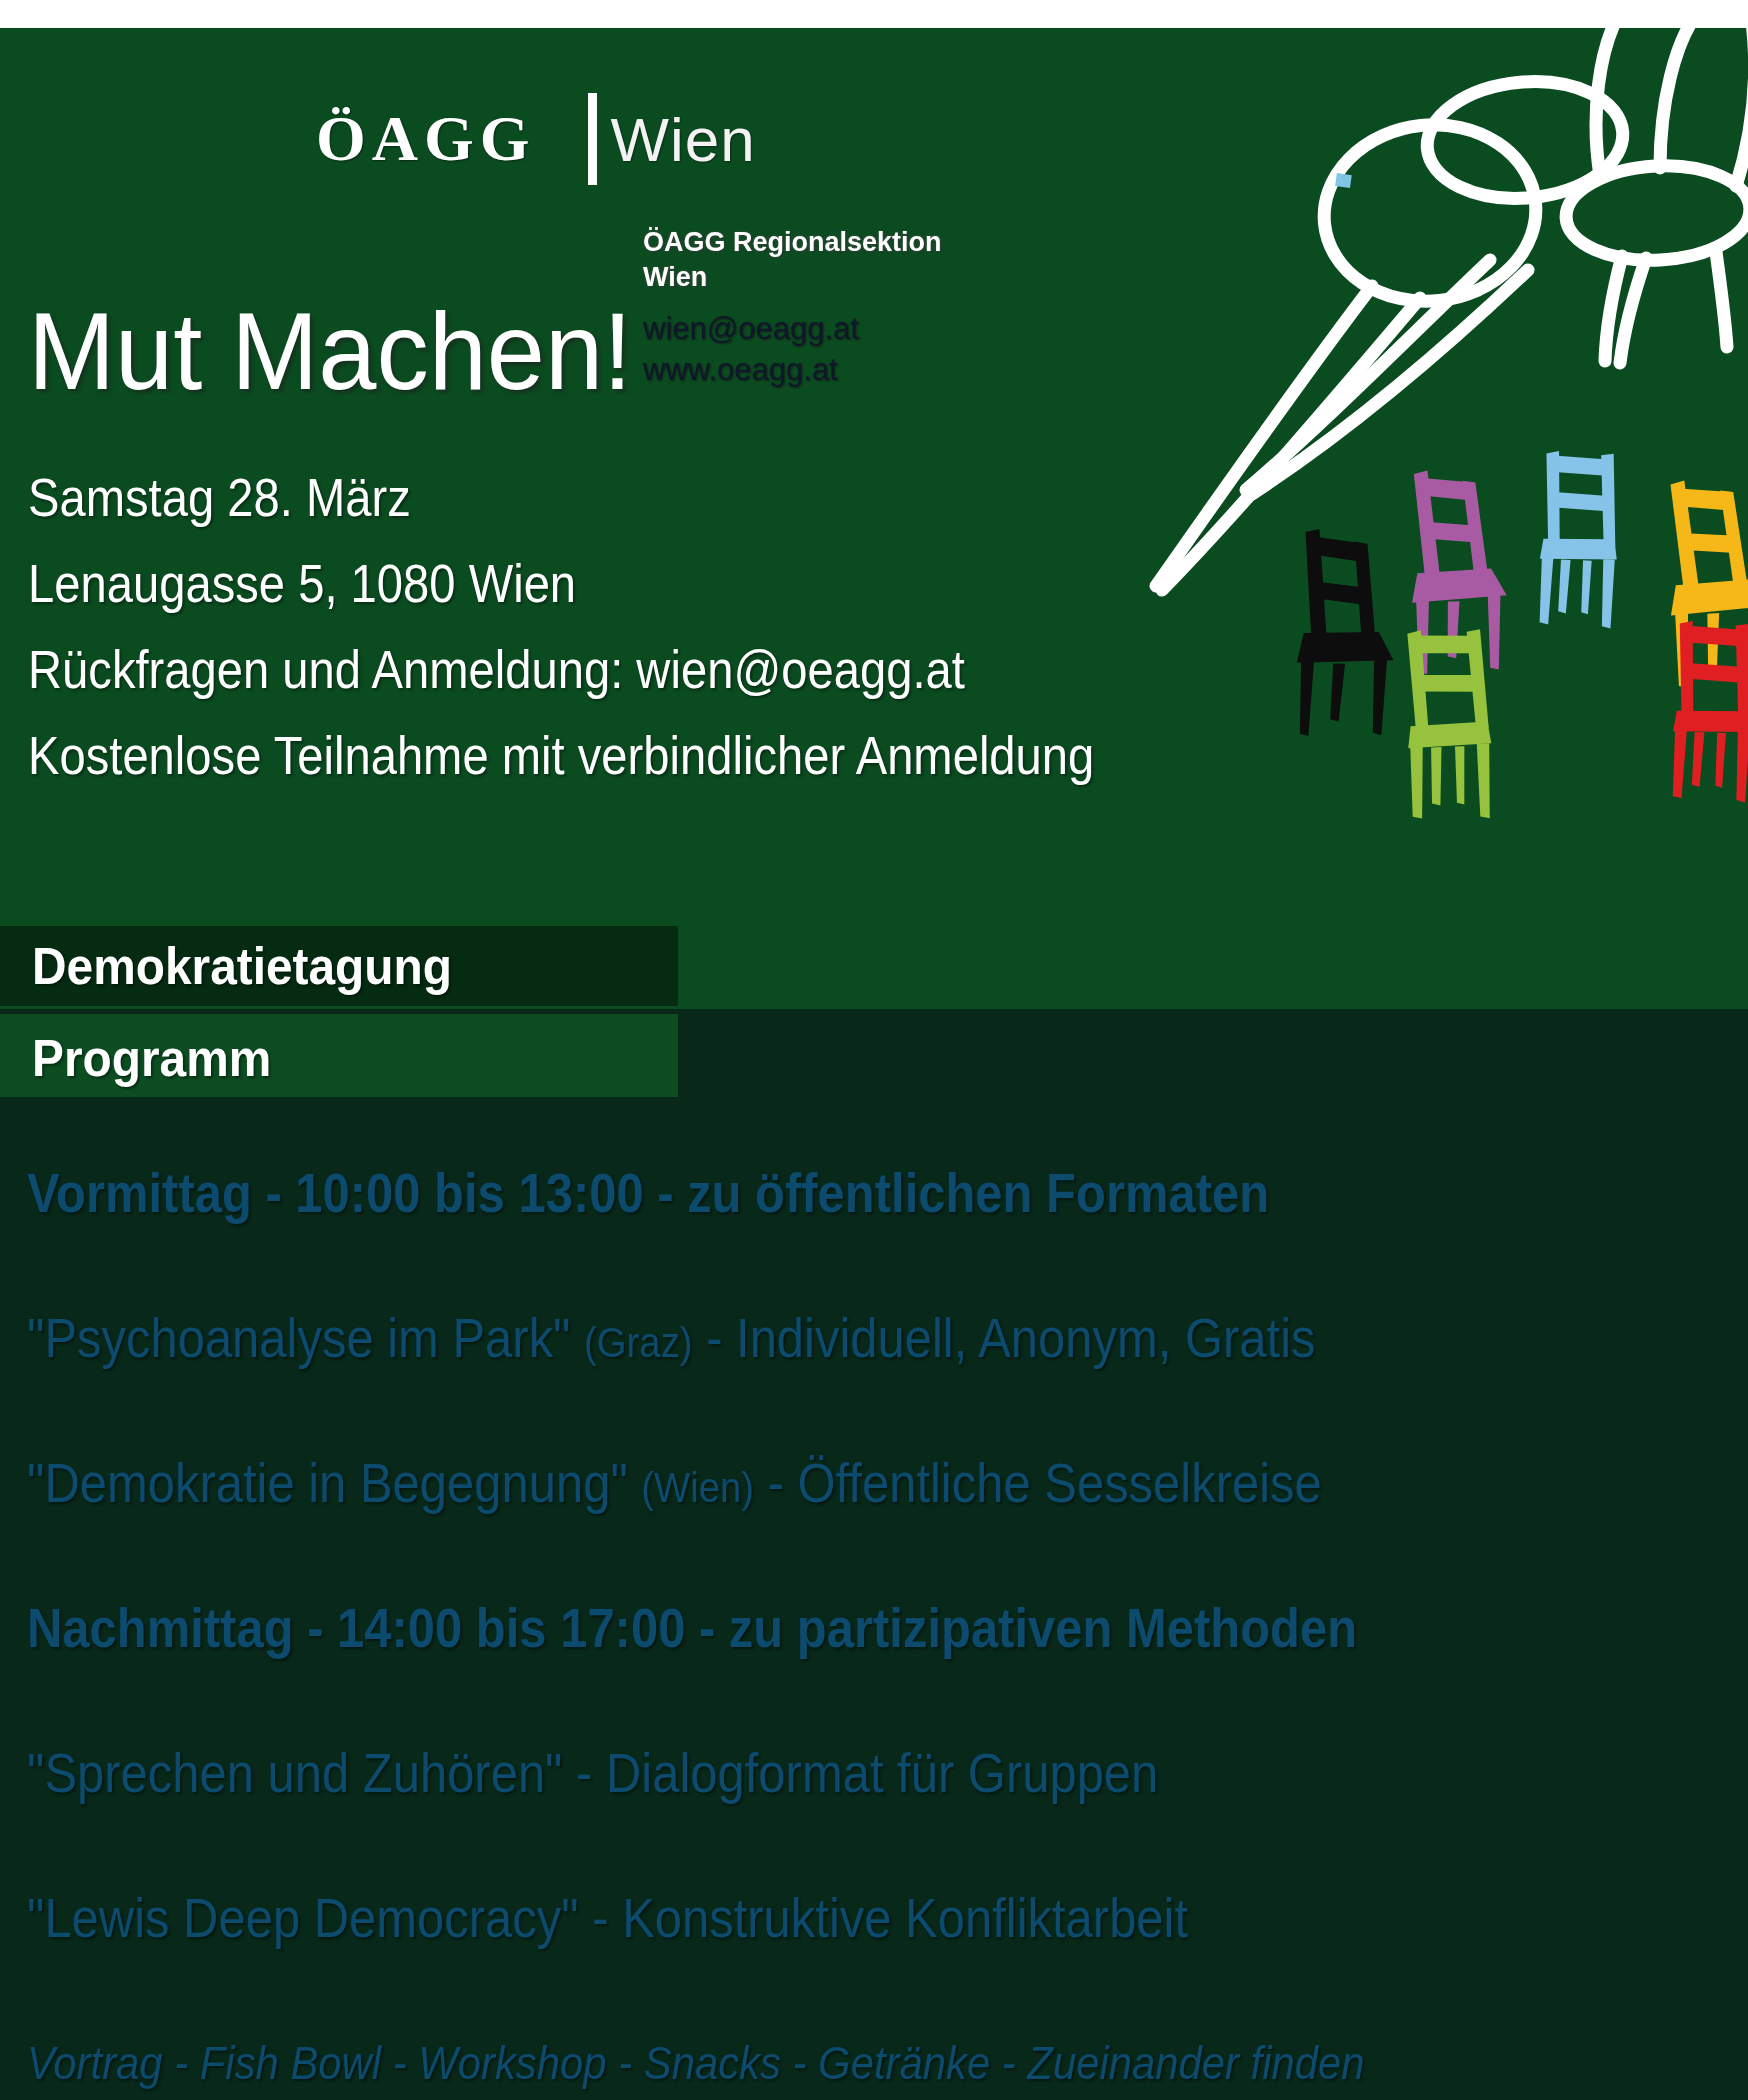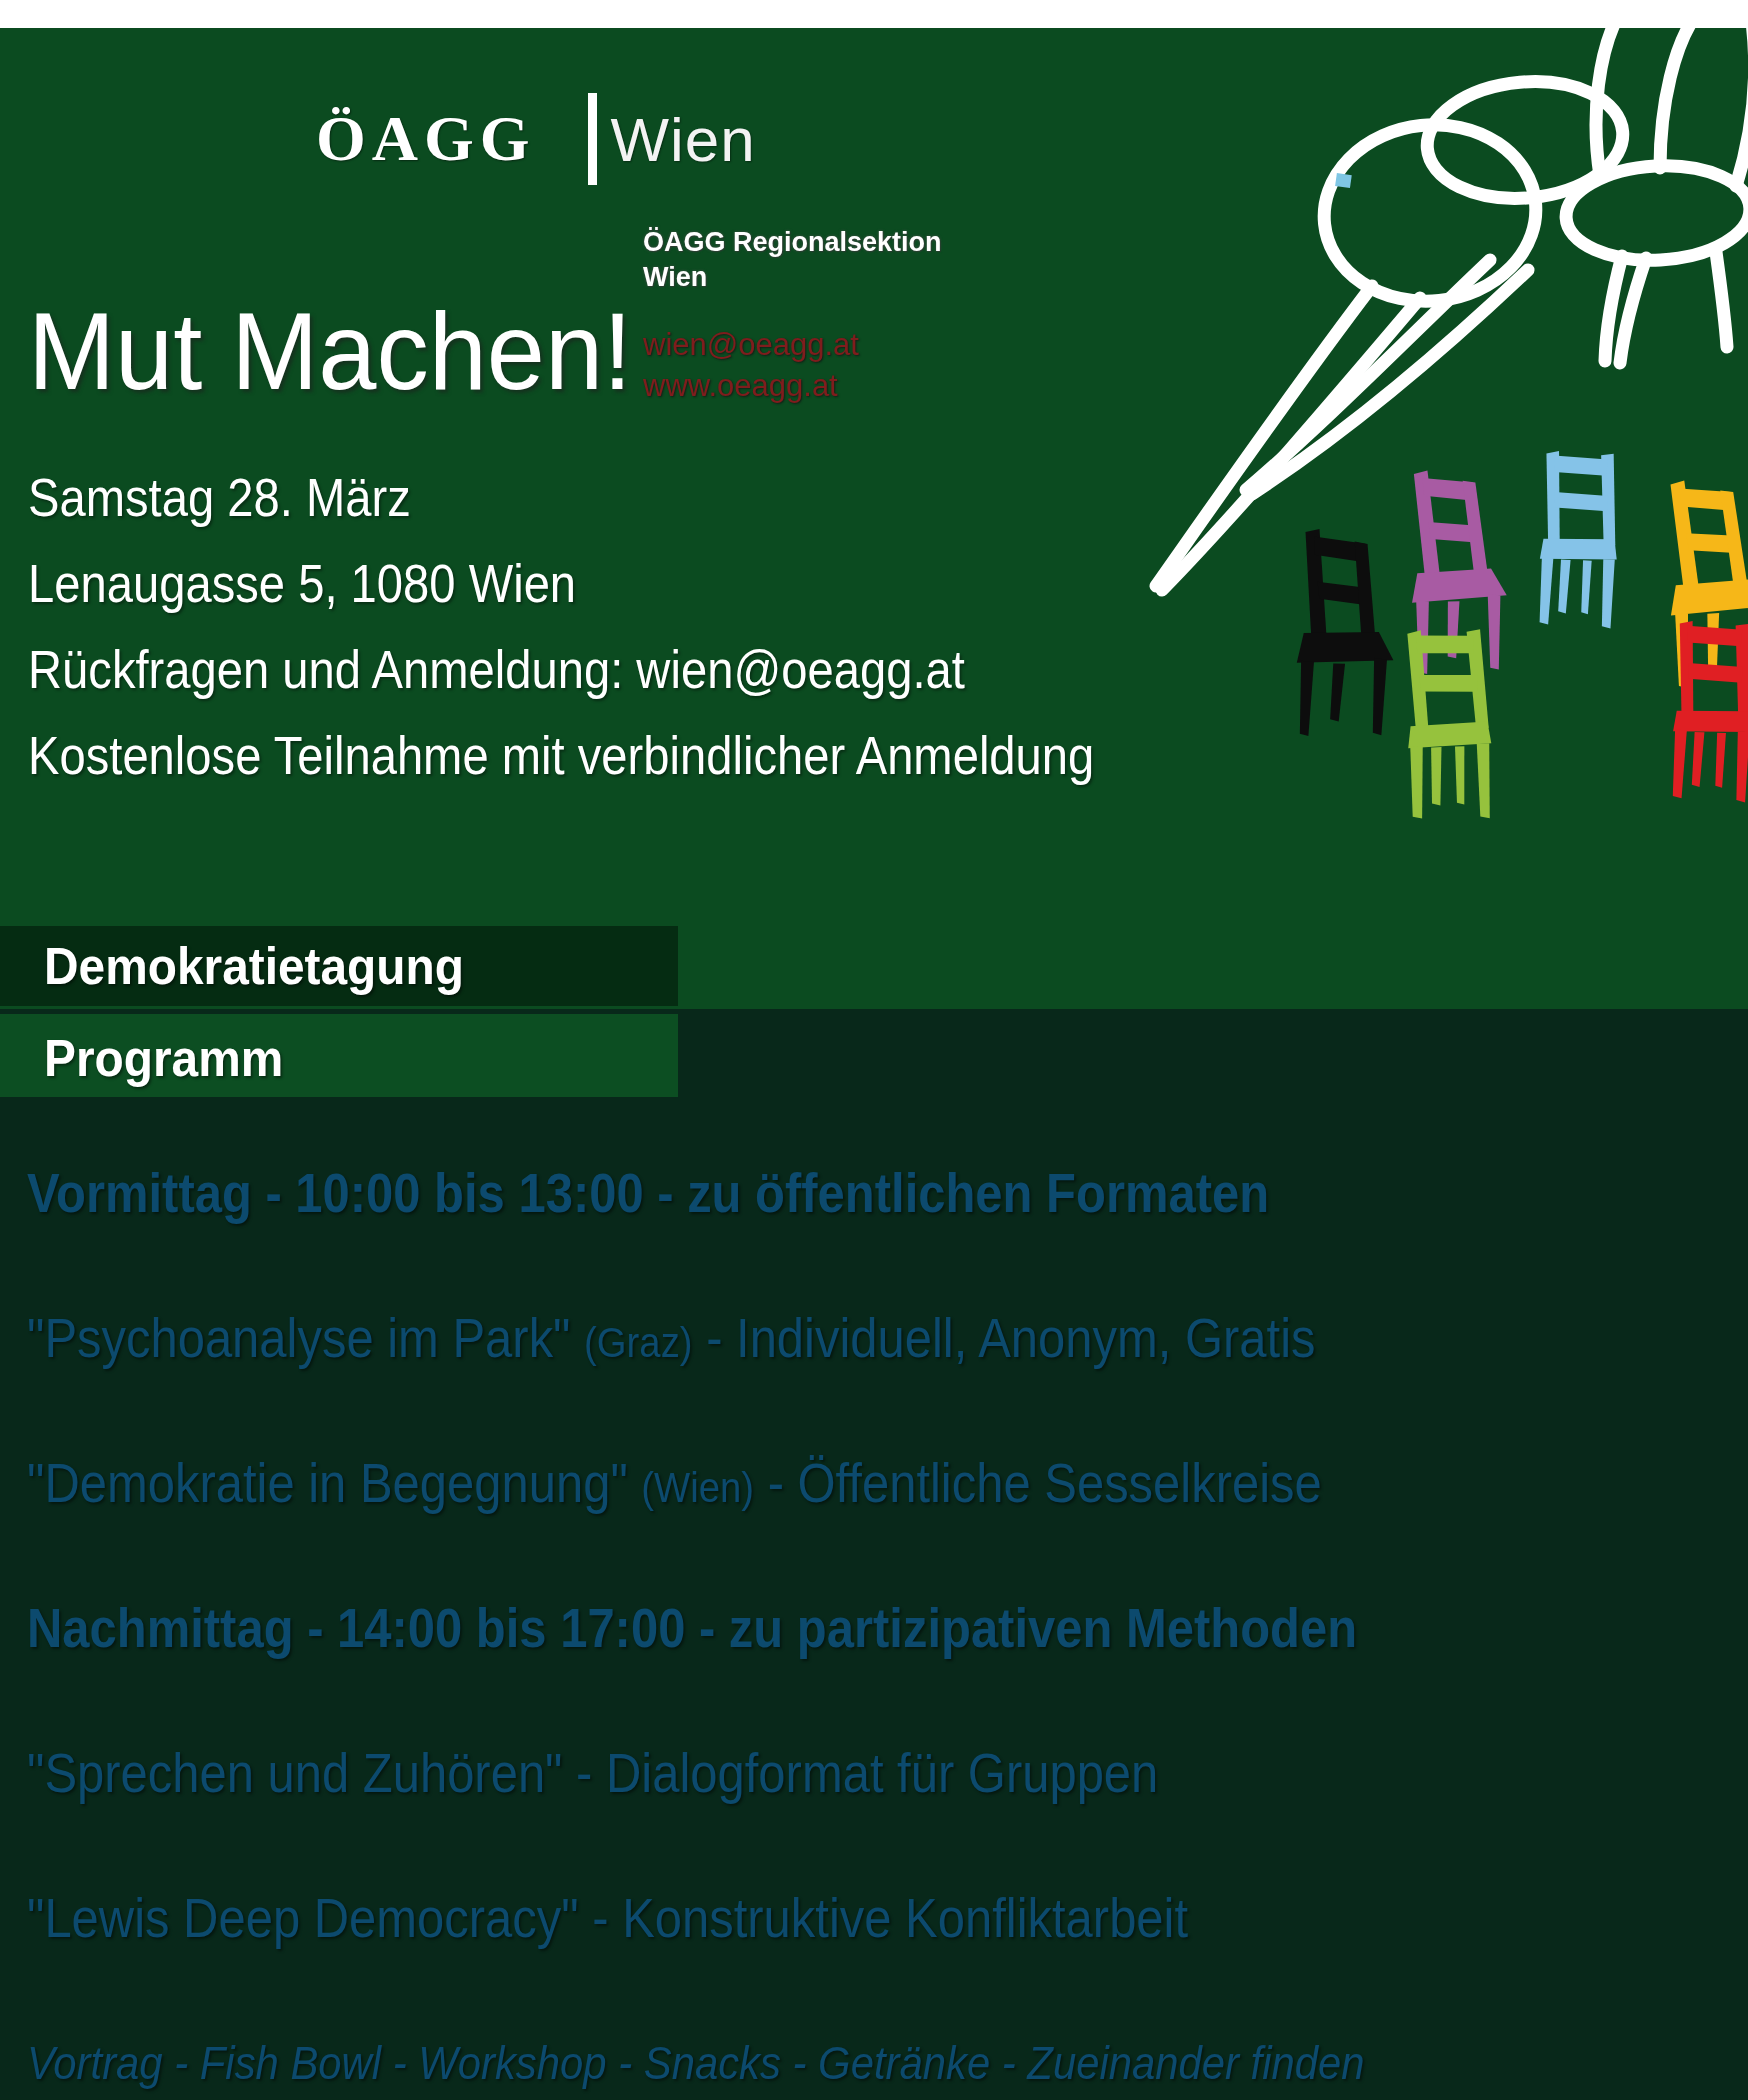--- a/index.html
+++ b/index.html
@@ -7,30 +7,30 @@
   .canvas{position:relative;width:1748px;height:2100px;overflow:hidden;margin-top:28px;}
   .sec-top{position:absolute;left:0;top:0;width:1748px;height:981px;}
   .sec-bottom{position:absolute;left:0;top:981px;width:1748px;height:1119px;}
 
   .logo-row{position:absolute;left:316px;top:56px;display:flex;align-items:center;height:110px;}
   .logo-brand{font-family:"Liberation Serif",serif;font-weight:bold;font-size:64px;color:#ffffff;letter-spacing:6px;text-shadow:1px 1px 2px rgba(0,0,0,.45);}
   .logo-divider{width:9px;height:92px;background:#ffffff;margin-left:52px;margin-right:14px;}
   .logo-city{font-size:62px;font-weight:400;color:#f3f3f3;letter-spacing:1px;text-shadow:1px 1px 2px rgba(0,0,0,.4);}
 
   .logo-subtitle{position:absolute;left:643px;top:197px;font-size:27px;font-weight:bold;line-height:35px;color:#ffffff;text-shadow:0 0 3px rgba(80,80,80,.9),1px 1px 1px rgba(40,40,40,.6);}
-  .logo-contact{position:absolute;left:643px;top:296px;font-size:31px;line-height:41px;color:#7f1d1d;text-shadow:1px 1px 2px rgba(20,20,20,.8);}
+  .logo-contact{position:absolute;left:643px;top:280px;font-size:31px;line-height:41px;color:#0f172a;text-shadow:1px 1px 2px rgba(20,20,20,.8);}
 
   .headline{position:absolute;left:28px;top:268px;font-size:110px;font-weight:normal;color:#ffffff;line-height:110px;white-space:nowrap;text-shadow:3px 3px 4px rgba(30,30,30,.55);}
   .cnd{display:inline-block;transform:scaleX(.89);transform-origin:0 50%;white-space:nowrap;}
   .headline .cnd{transform:scaleX(.95);}
 
   .info-block{position:absolute;left:28px;top:427px;}
   .iline{font-size:53px;line-height:86px;color:#ffffff;white-space:nowrap;text-shadow:2px 2px 3px rgba(0,0,0,.4);}
 
-  .bar{position:absolute;left:0;width:678px;color:#ffffff;font-weight:bold;font-size:52px;padding-left:44px;box-sizing:border-box;white-space:nowrap;text-shadow:2px 2px 3px rgba(0,0,0,.45);}
+  .bar{position:absolute;left:0;width:678px;color:#ffffff;font-weight:bold;font-size:52px;padding-left:32px;box-sizing:border-box;white-space:nowrap;text-shadow:2px 2px 3px rgba(0,0,0,.45);}
   .bar-tagung{top:898px;height:80px;line-height:80px;}
   .bar-programm{top:986px;height:83px;line-height:89px;}
   .bar .cnd{transform:scaleX(.92);}
 
   .pline{position:absolute;left:27px;height:80px;line-height:80px;color:#0c4a6e;white-space:nowrap;text-shadow:2px 2px 3px rgba(0,0,0,.45);}
   .pline.hdr{font-weight:bold;font-size:55px;}
   .pline.item{font-size:55px;}
   .pline.foot{font-size:47px;font-style:italic;}
   .pline .paren{font-size:43px;}
 

